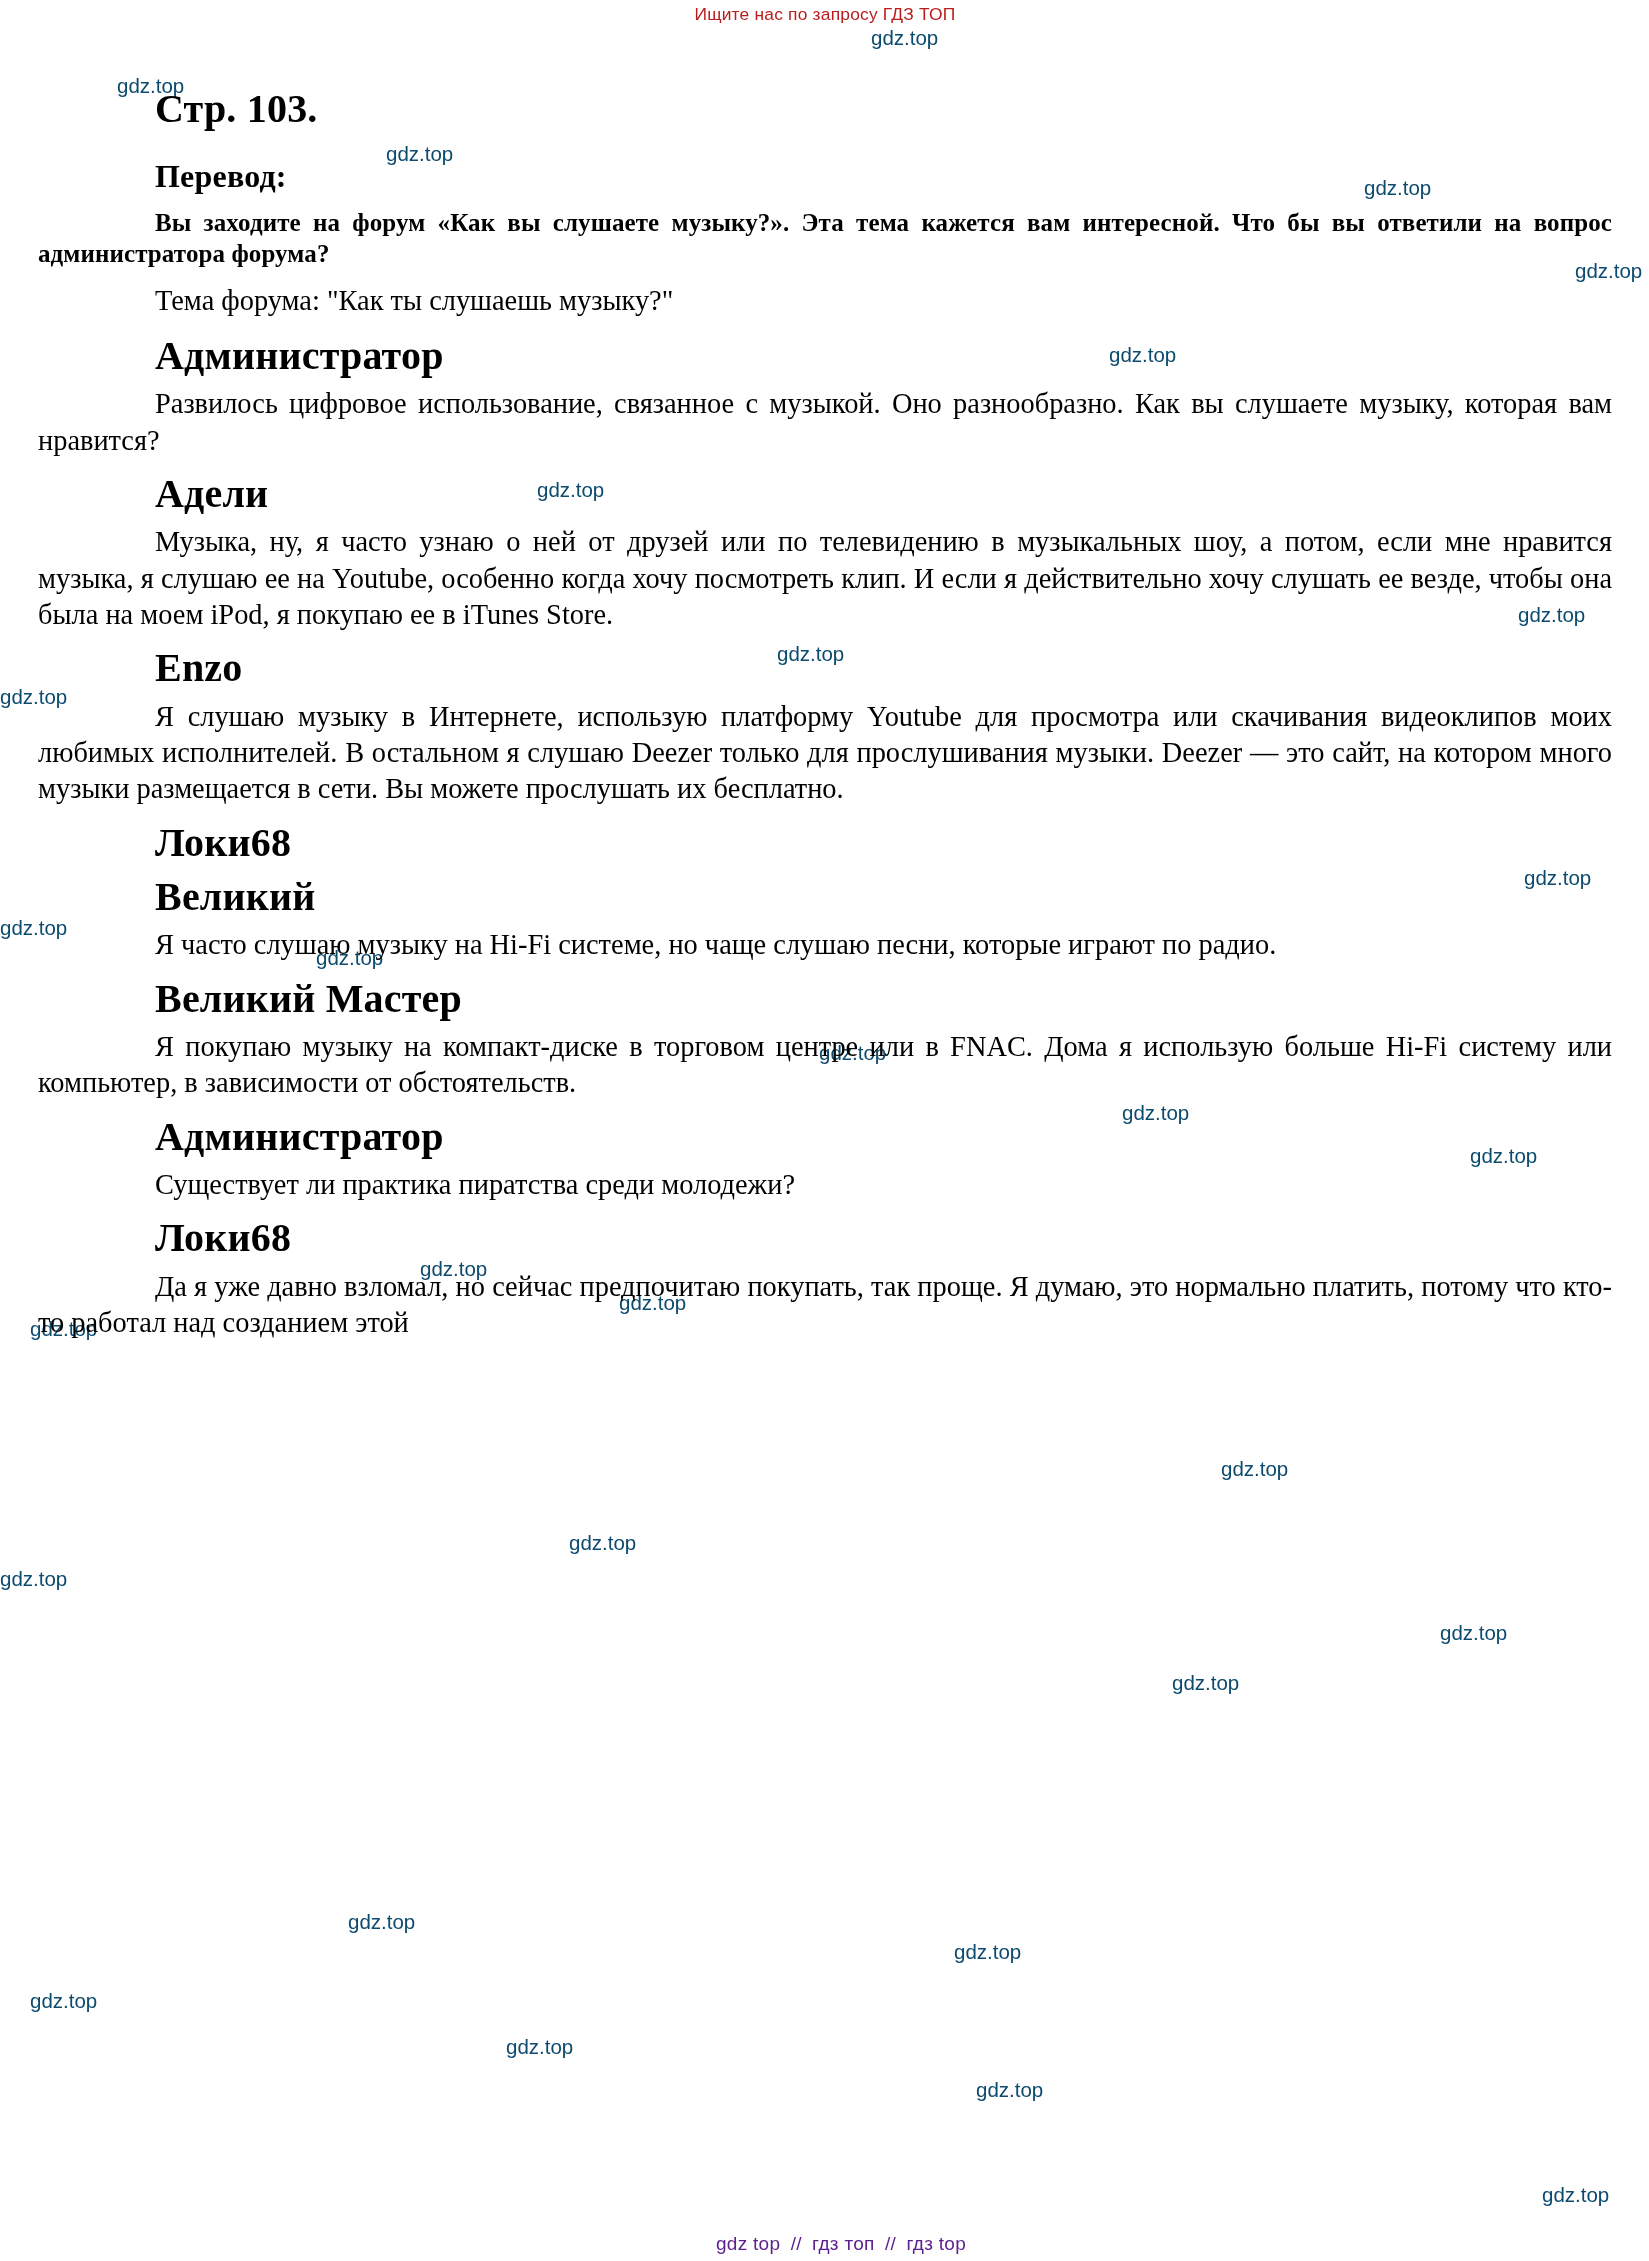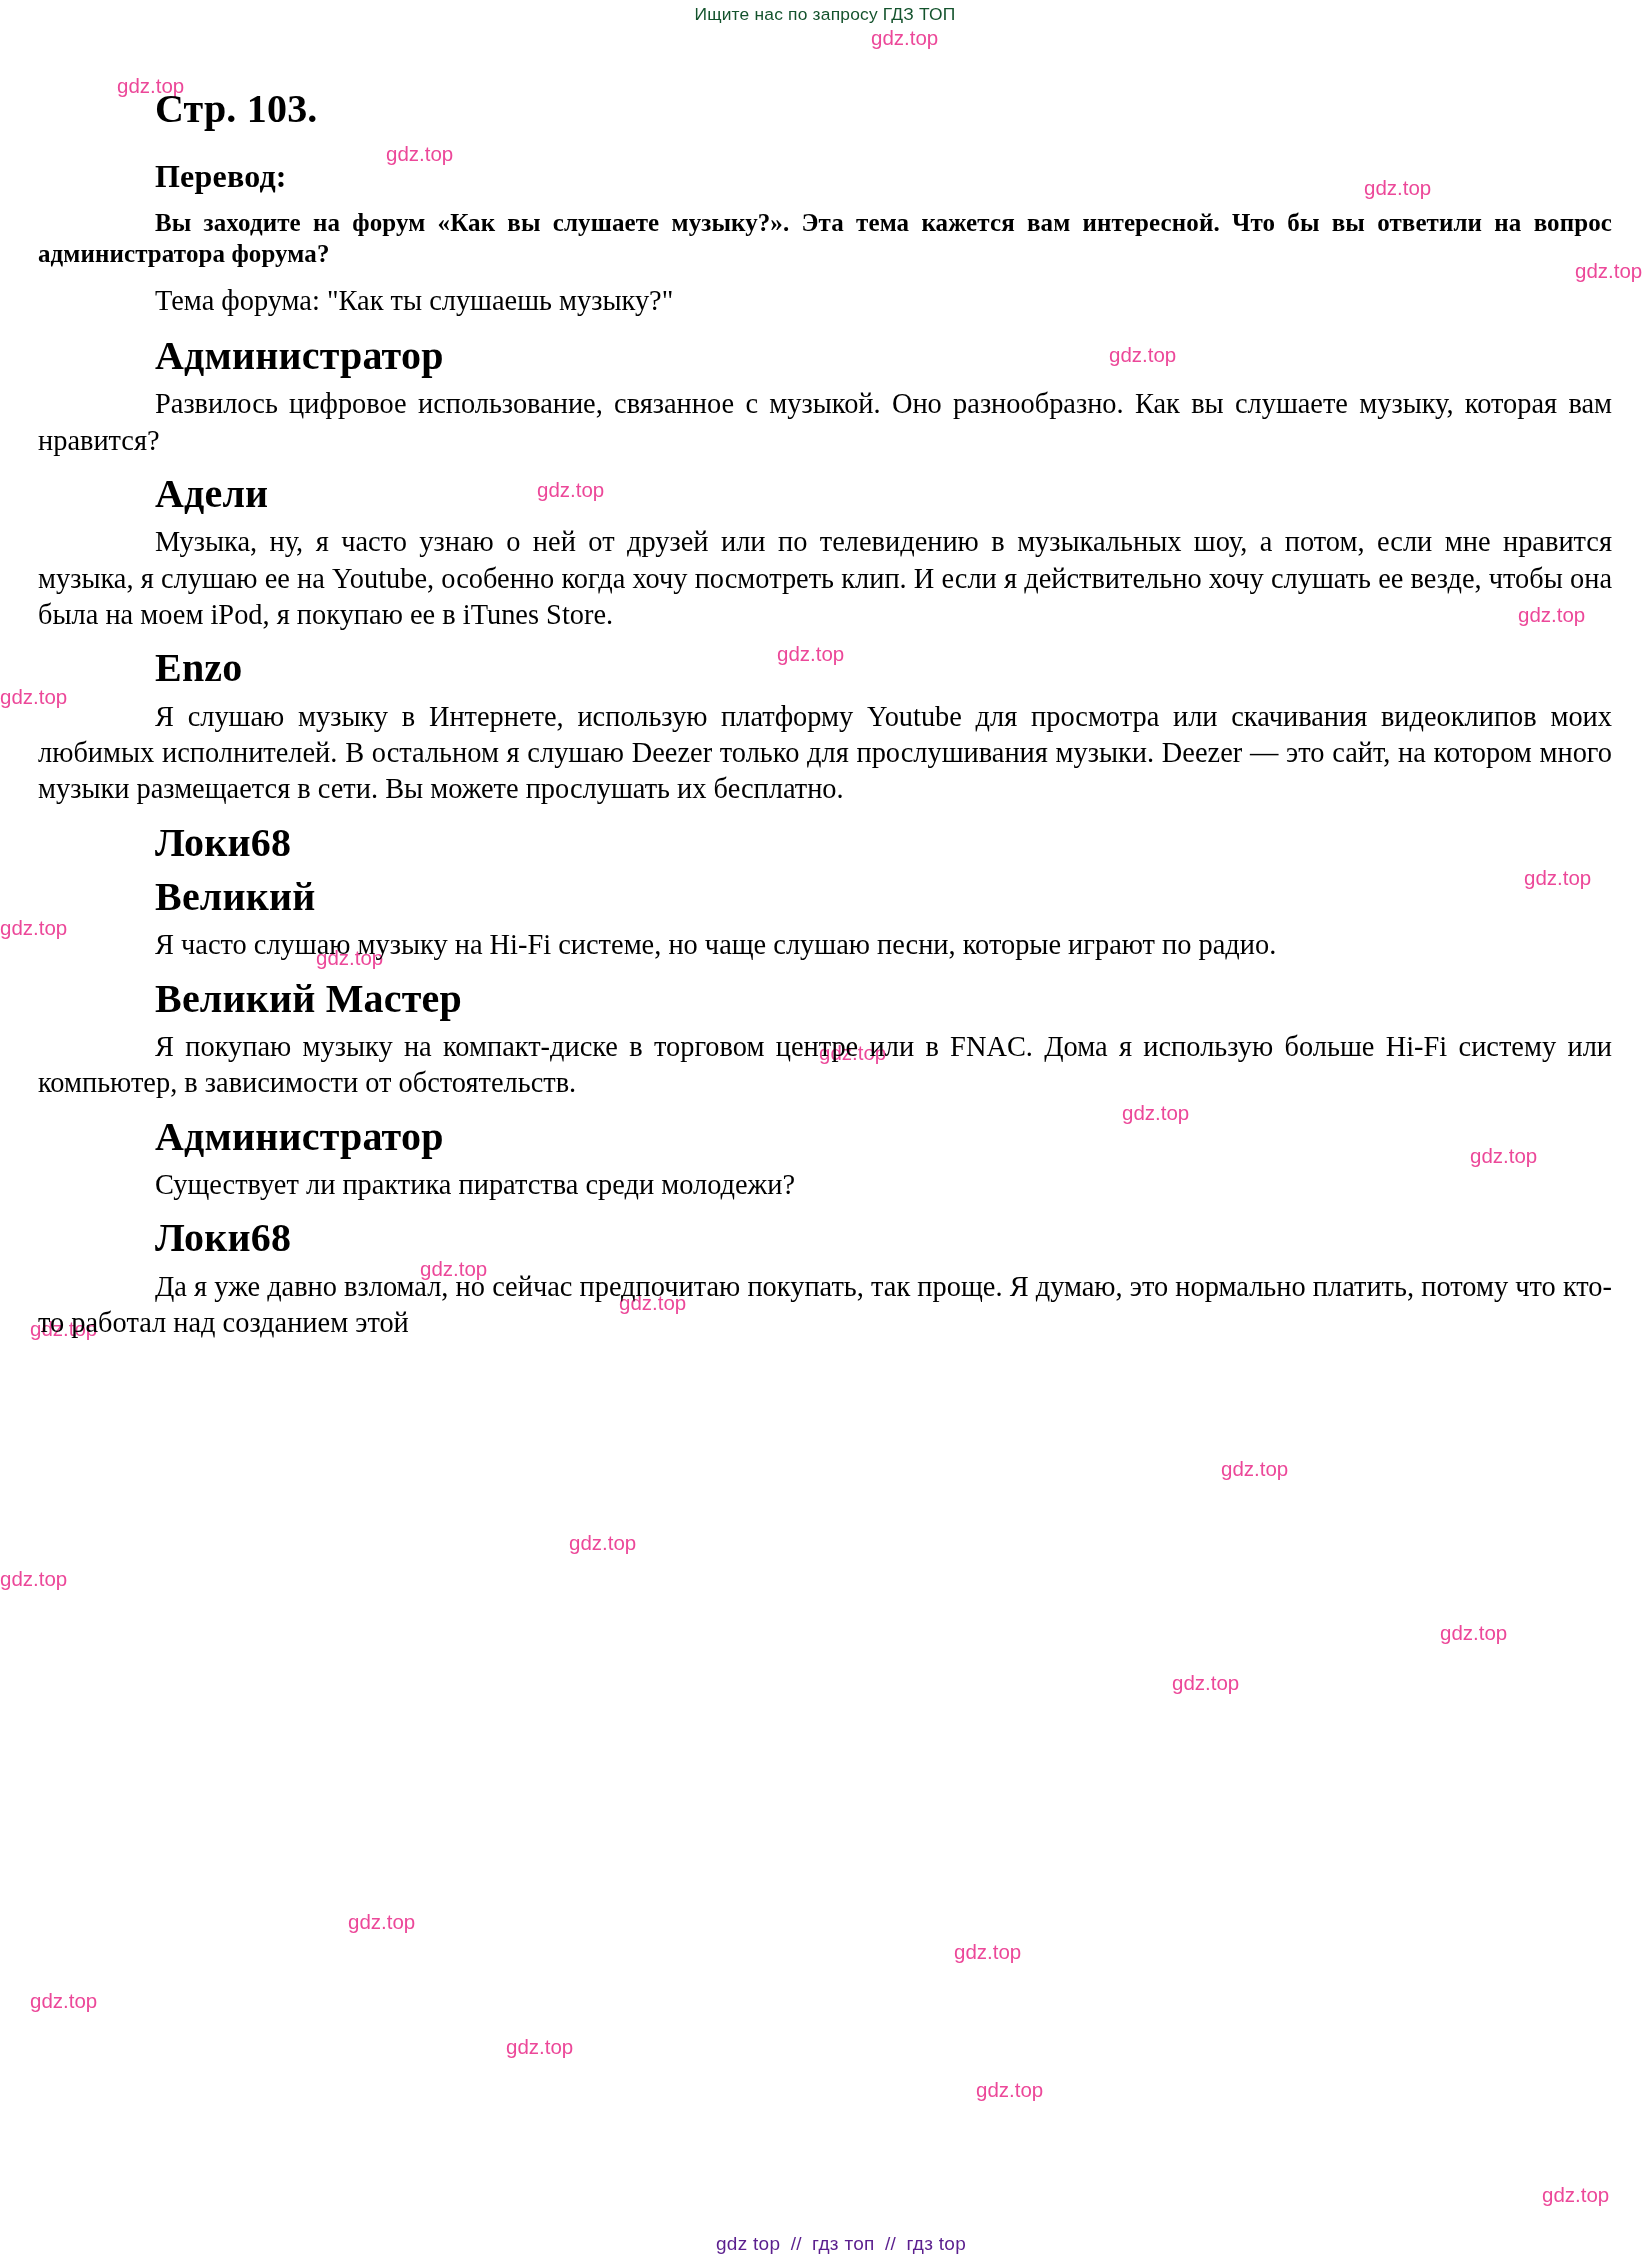--- a/index.html
+++ b/index.html
@@ -18,21 +18,21 @@
 
   
   .promo-bar {
     position: absolute;
     top: 0;
     left: 0;
     width: 1650px;
     text-align: center;
     font-family: "Liberation Sans", "DejaVu Sans", sans-serif;
     font-size: 17.4px;
-    color: #14532d;
+    color: #b91c1c;
     letter-spacing: 0.2px;
     line-height: 24px;
     padding-top: 1.6px;
   }
 
   
   .page {
     position: absolute;
     top: 0;
     left: 0;
@@ -94,21 +94,21 @@
     text-align-last: left;
     text-indent: 117px;
     margin: 0 0 11px 0;
   }
 
   
   .wm {
     position: absolute;
     font-family: "Liberation Sans", "DejaVu Sans", sans-serif;
     font-size: 20.5px;
-    color: #ec4899;
+    color: #0c4a6e;
     white-space: nowrap;
     pointer-events: none;
     line-height: 1;
     text-align: center;
   }
 
   
   .footer {
     position: absolute;
     left: 16px;

